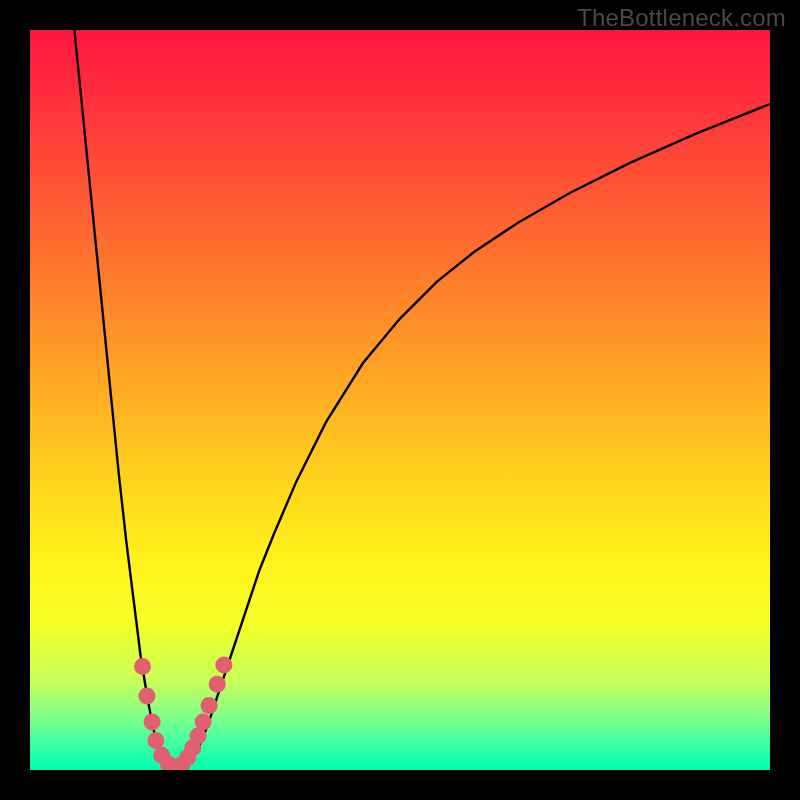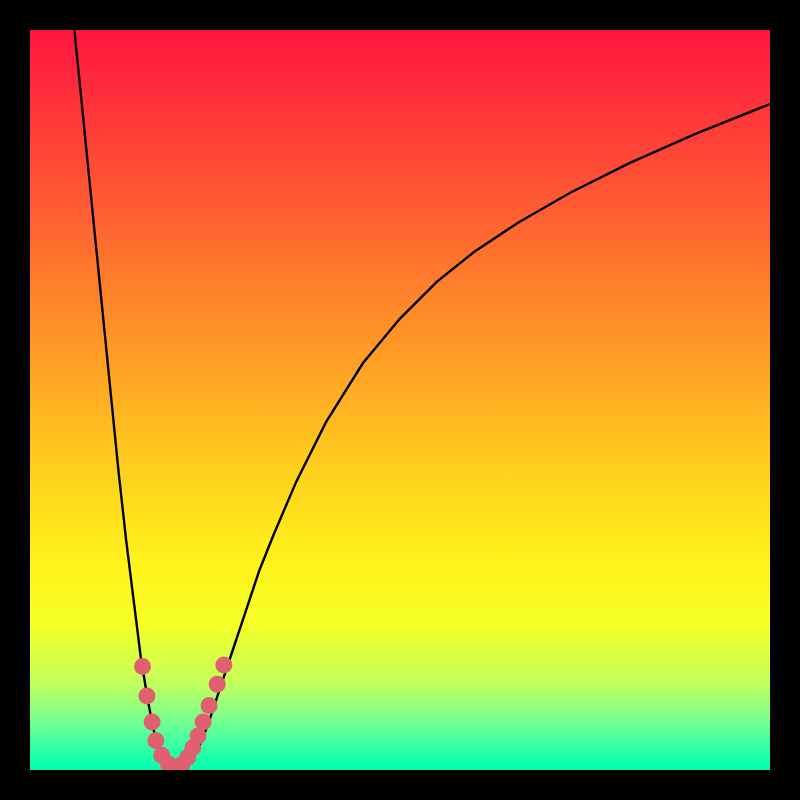--- a/index.html
+++ b/index.html
@@ -76,13 +76,14 @@
           <circle cx="157.62" cy="727.42" r="8.5" fill="#e06070"></circle>
           <circle cx="162.80" cy="717.80" r="8.5" fill="#e06070"></circle>
           <circle cx="167.98" cy="705.96" r="8.5" fill="#e06070"></circle>
           <circle cx="173.16" cy="691.90" r="8.5" fill="#e06070"></circle>
           <circle cx="179.08" cy="675.62" r="8.5" fill="#e06070"></circle>
           <circle cx="187.22" cy="654.16" r="8.5" fill="#e06070"></circle>
           <circle cx="193.88" cy="634.92" r="8.5" fill="#e06070"></circle>
         </g>
     </svg>
   </div>
+  <div class="watermark">TheBottleneck.com</div>
 </div>
 
 </body></html>

